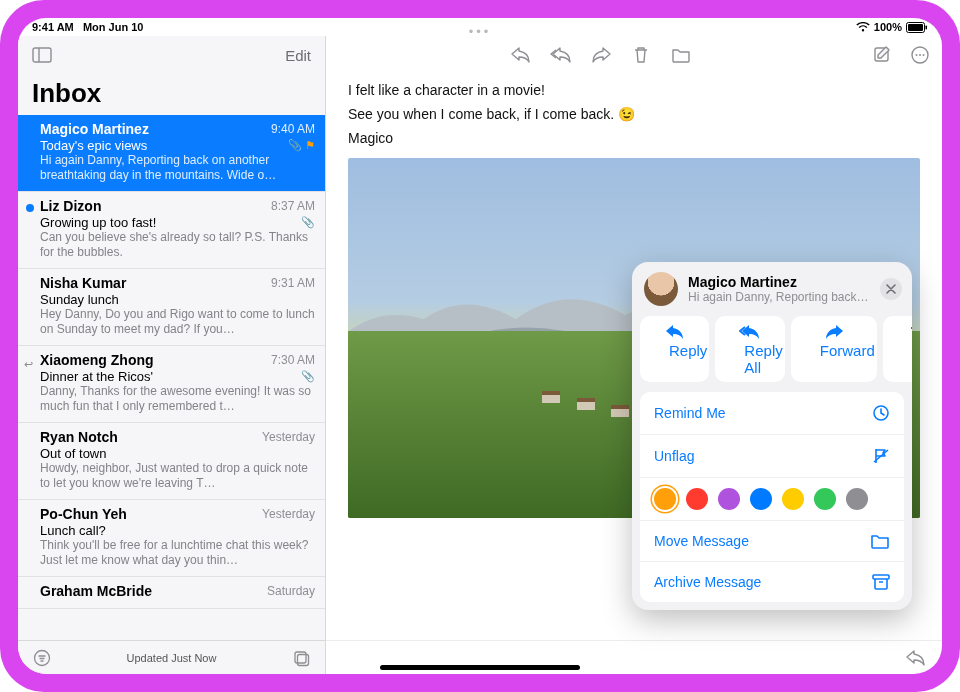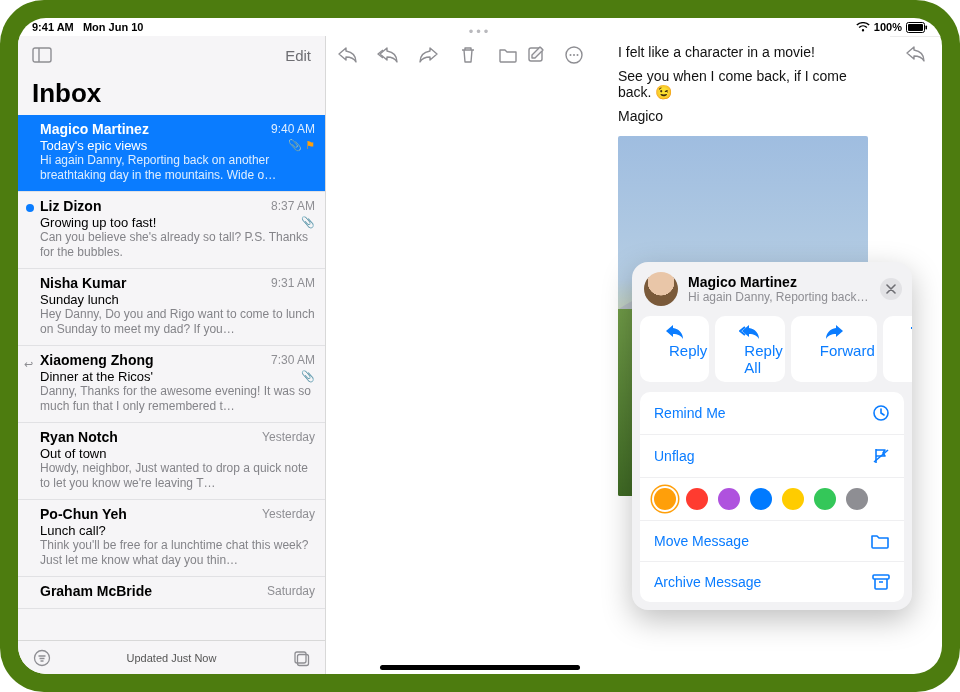--- a/index.html
+++ b/index.html
@@ -1,18 +1,18 @@
 <!DOCTYPE html>
 <html><head>
 <meta charset="utf-8">
 <style>
   * { box-sizing: border-box; margin: 0; padding: 0; }
   html, body { width: 960px; height: 692px; background: #fff; font-family: -apple-system, "Helvetica Neue", Arial, sans-serif; }
   .device {
-    width: 960px; height: 692px; background: #4d7c0f; border-radius: 44px; position: relative; overflow: hidden; padding: 18px;
+    width: 960px; height: 692px; background: #d946ef; border-radius: 44px; position: relative; overflow: hidden; padding: 18px;
   }
   .screen {
     width: 100%; height: 100%; background: #fff; border-radius: 28px; overflow: hidden; display: flex; flex-direction: column;
   }
   
   .statusbar {
     height: 18px; display: flex; justify-content: space-between; align-items: center; font-size: 11px; font-weight: 600; padding: 0 14px; color: #000;
   }
   .statusbar .right { display: flex; align-items: center; gap: 4px; }
   .sb-icon { display: inline-block; vertical-align: middle; }
@@ -42,21 +42,21 @@
   .mail-item .badges { font-size: 11px; display: flex; gap: 3px; align-items: center; }
   .mail-item .clip { color: #8e8e93; }
   .mail-item.selected .clip { color: #dfeeff; }
   .mail-item .flag { color: #ff9f0a; }
   .unread-dot { position: absolute; left: 8px; top: 12px; width: 8px; height: 8px; border-radius: 50%; background: #0a7cff; }
   .reply-arrow { position: absolute; left: 6px; top: 12px; color: #8e8e93; font-size: 11px; }
   .sb-footer { height: 34px; border-top: 1px solid #d8d8d8; display: flex; align-items: center; padding: 0 10px; }
   .sb-footer .status { flex: 1; text-align: center; font-size: 11px; color: #555; }
 
   
-  .content { flex: 1; display: flex; flex-direction: row; min-width: 0; }
+  .content { flex: 1; display: flex; flex-direction: column; min-width: 0; }
   .ct-toolbar { height: 38px; display: flex; align-items: center; padding: 0 10px; gap: 4px; }
   .ct-toolbar .center { flex: 1; display: flex; justify-content: center; gap: 16px; color: #8e8e93; }
   .ct-toolbar .right { display: flex; gap: 14px; color: #8e8e93; }
   .ct-tb-btn { width: 24px; height: 24px; display: flex; align-items: center; justify-content: center; }
   .ct-body { flex: 1; padding: 0 22px; overflow: hidden; position: relative; }
   .ct-body p { font-size: 14px; margin: 8px 0; color: #111; }
   .photo-placeholder {
     margin-top: 12px; width: 100%; height: 360px; border-radius: 2px; overflow: hidden; position: relative;
     background: linear-gradient(to bottom, #9fbde0 0%, #b5cde3 40%, #c8d4b8 50%, #6f9a47 55%, #4f7e2e 100%);
   }

